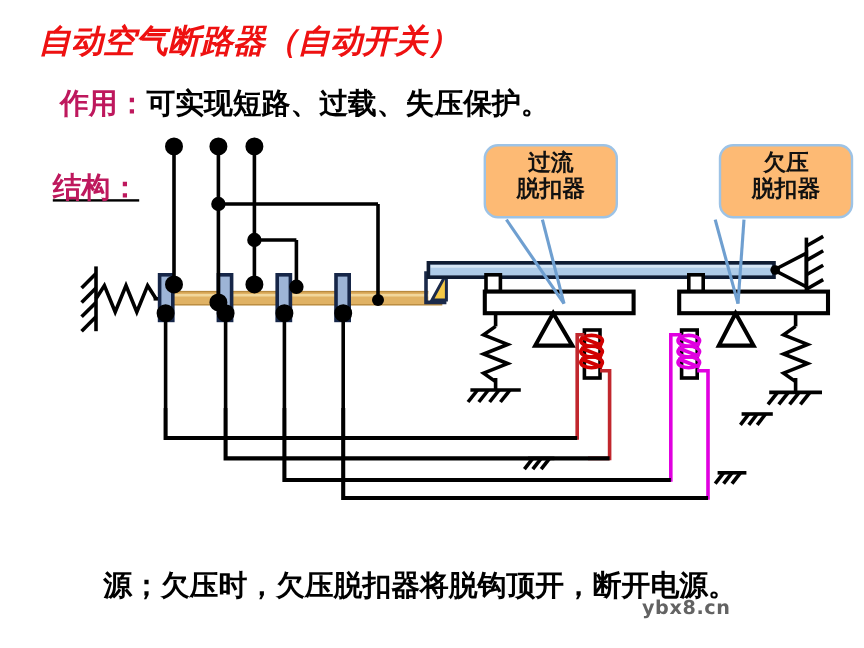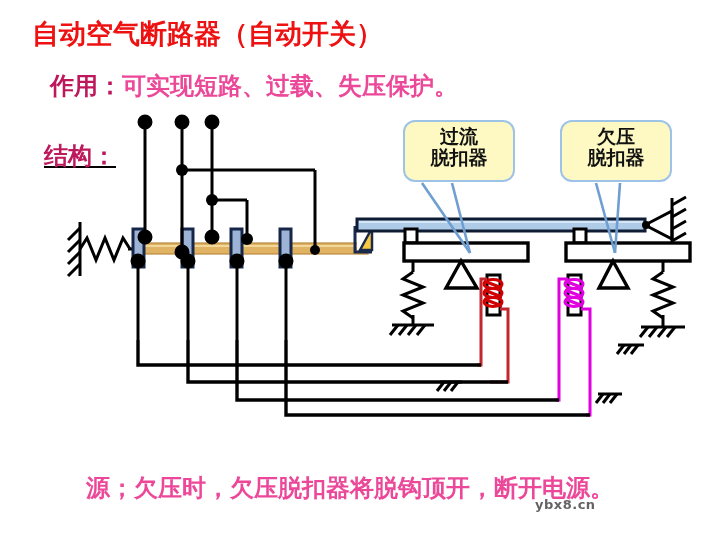--- a/index.html
+++ b/index.html
@@ -17,32 +17,33 @@
   }
   .title {
     position: absolute;
     left: 32px;
     top: 16px;
     font-size: 27px;
     font-weight: bold;
     color: #ee1111;
     letter-spacing: 0px;
     white-space: nowrap;
+    font-style: italic;
   }
   .line-row {
     position: absolute;
     white-space: nowrap;
     font-size: 24px;
     font-weight: bold;
   }
   .lbl-blue {
     color: #be185d;
   }
   .lbl-black {
-    color: #ec4899;
+    color: #000000;
   }
   .row-use {
     left: 50px;
     top: 70px;
   }
   .row-struct {
     left: 44px;
     top: 140px;
     text-decoration: underline;
   }
@@ -58,37 +59,37 @@
     position: absolute;
     left: 0;
     top: 0;
     width: 720px;
     height: 540px;
   }
   .callout {
     position: absolute;
     border: 2px solid #9dc3e6;
     border-radius: 12px;
-    background: #fef9c3;
+    background: #fdba74;
     text-align: center;
     font-size: 19px;
     font-weight: bold;
     color: #111111;
     line-height: 1.12;
     padding: 4px 8px 5px 8px;
     box-sizing: border-box;
   }
   .callout-ocr {
     left: 403px;
     top: 120px;
     width: 112px;
     height: 62px;
   }
   .callout-uv {
-    left: 560px;
+    left: 599px;
     top: 120px;
     width: 112px;
     height: 62px;
   }
   .callout span {
     display: block;
   }
   .watermark {
     position: absolute;
     left: 524px;
@@ -96,21 +97,21 @@
     font-size: 21px;
     font-weight: bold;
     color: rgba(115,115,115,0.55);
     white-space: nowrap;
     letter-spacing: 1px;
   }
   .watermark2 {
     position: absolute;
     left: 535px;
     top: 497px;
-    font-size: 13px;
+    font-size: 16px;
     font-weight: bold;
     color: rgba(60,60,60,0.8);
     white-space: nowrap;
     letter-spacing: 0.5px;
   }
 </style>
 </head>
 <body>
 
 <div id="page">

